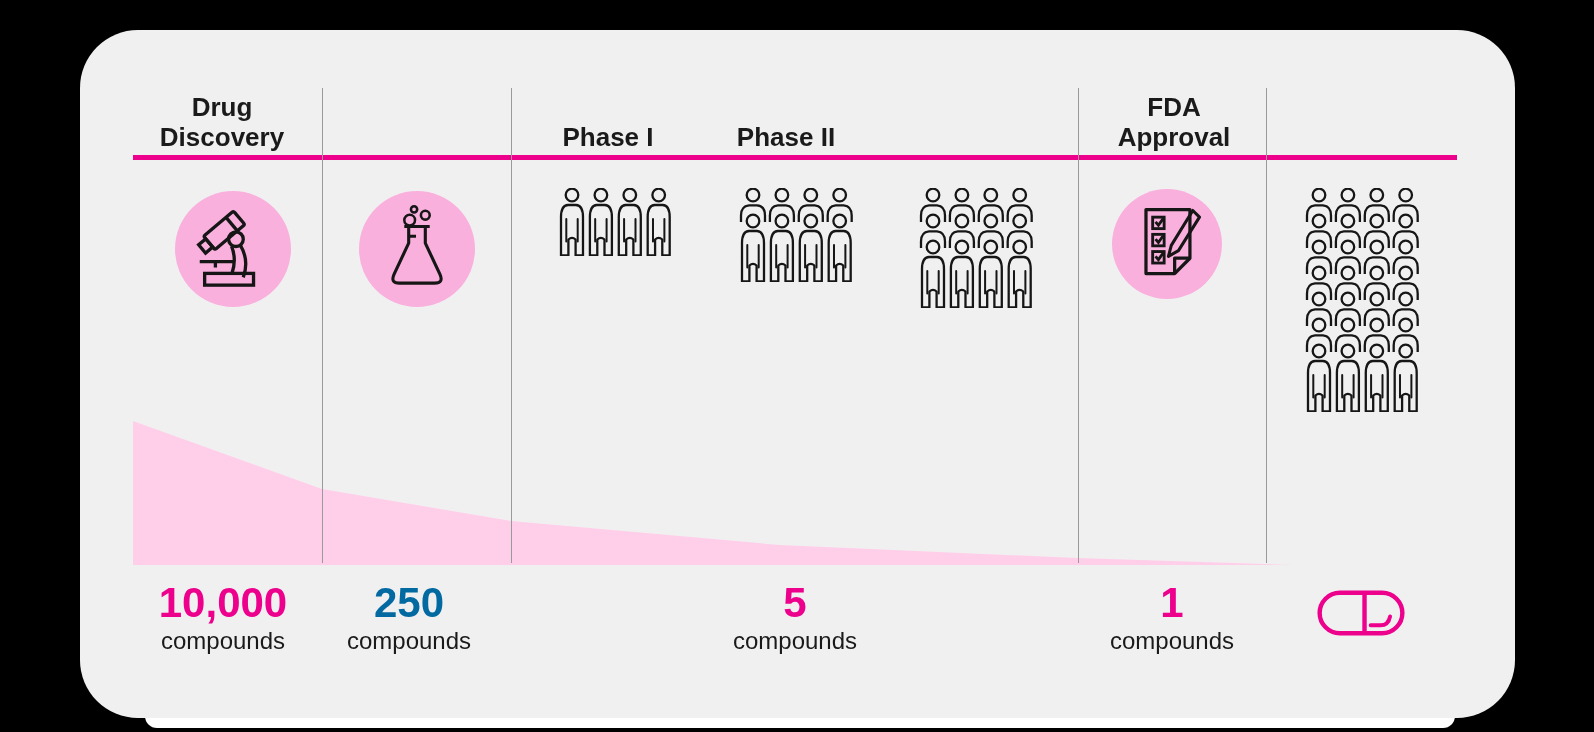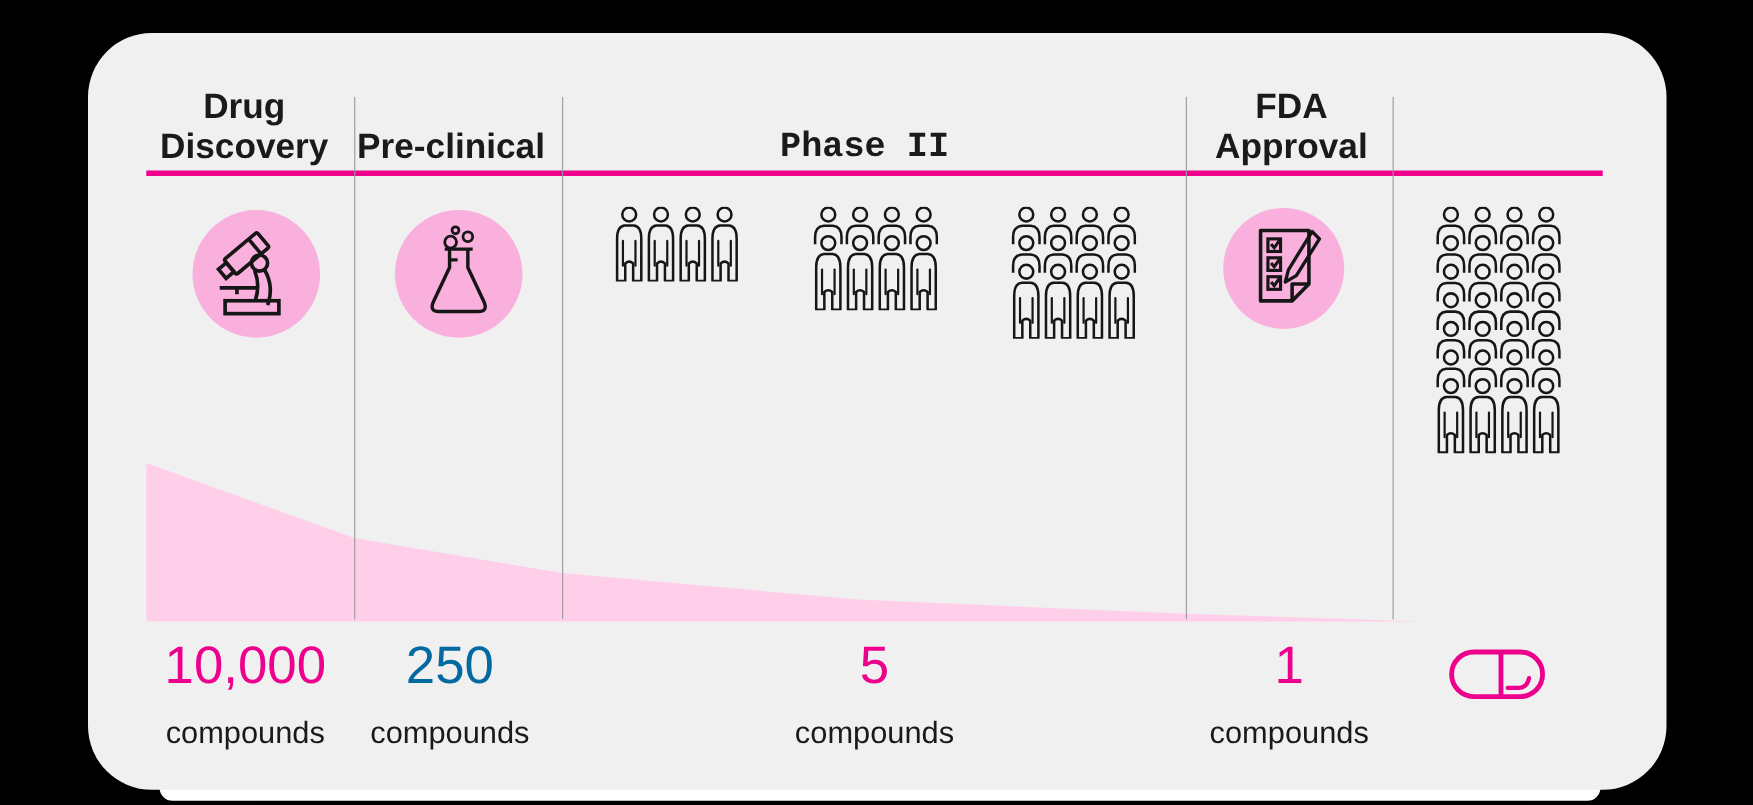--- a/index.html
+++ b/index.html
@@ -3,46 +3,46 @@
 <meta charset="utf-8">
 <style>
   html,body{margin:0;padding:0;background:#000;}
   #stage{position:relative;width:1594px;height:732px;background:#000;overflow:hidden;
          font-family:"Liberation Sans", sans-serif;}
   #paper-strip{position:absolute;background:#ffffff;border-radius:14px;}
   #card{position:absolute;left:80px;top:30px;width:1435px;height:688px;
         background:#f1f0f1;border-radius:58px;overflow:hidden;}
   #header-row{position:absolute;left:0;top:54px;width:1435px;height:70px;}
   .phase-label{position:absolute;bottom:2px;width:200px;margin-left:-100px;
-               text-align:center;font-weight:bold;font-size:32px;line-height:1.16;
+               text-align:center;font-weight:bold;font-size:26px;line-height:1.16;
                color:#1a1a1a;white-space:pre-line;letter-spacing:0px;}
   #header-line{position:absolute;height:5px;}
   .divider{position:absolute;width:1px;}
   .circle-badge{position:absolute;border-radius:50%;display:flex;
                 align-items:center;justify-content:center;}
   .people-group{position:absolute;}
   .count{position:absolute;width:220px;margin-left:-110px;text-align:center;}
-  .count-value{font-weight:normal;font-size:48px;line-height:1.0;}
-  .count-unit{font-size:28px;color:#1a1a1a;line-height:1.1;margin-top:21px;}
+  .count-value{font-weight:bold;font-size:42px;line-height:1.0;}
+  .count-unit{font-size:24px;color:#1a1a1a;line-height:1.1;margin-top:4px;}
   .capsule{position:absolute;}
 </style>
 </head>
 <body>
 
 <div id="stage" style="background: rgb(0, 0, 0);">
   <div id="paper-strip" style="left: 145px; top: 704px; width: 1310px; height: 24px; background: rgb(255, 255, 255);"></div>
   <div id="card" style="background: rgb(241, 240, 241);">
     <svg id="funnel-svg" style="position:absolute;left:0;top:0;" width="1435" height="688">
         <polygon points="53,391 242,459 431,491 700,515 998,528 1213,535 1213,535 53,535" fill="#ffcfea"></polygon>
       </svg>
     <div id="header-row">
         <div class="phase-label" style="left: 142px;">Drug
 Discovery</div>
-        <div class="phase-label" style="left: 330px;">Pre-clinical</div>
-        <div class="phase-label" style="left: 706px; font-family: Liberation Mono, monospace;">Phase II</div>
+        <div class="phase-label" style="left: 528px;">Phase I</div>
+        <div class="phase-label" style="left: 706px;">Phase II</div>
         <div class="phase-label" style="left: 1094px;">FDA
 Approval</div>
       </div>
     <div id="header-line" style="left: 53px; top: 125px; width: 1324px; background: rgb(236, 0, 140);"></div>
     <div id="visuals">
         <div class="circle-badge" style="left: 95px; top: 161px; width: 116px; height: 116px; background: rgb(249, 176, 221);">
           <span><svg width="88" height="88" viewBox="0 0 90 90" fill="none">
     <g transform="rotate(-40 36 28)" stroke="#161616" stroke-width="3.4">
       <rect x="16" y="19" width="40" height="18" rx="2"></rect>
       <rect x="6.5" y="22.5" width="9.5" height="11"></rect>

